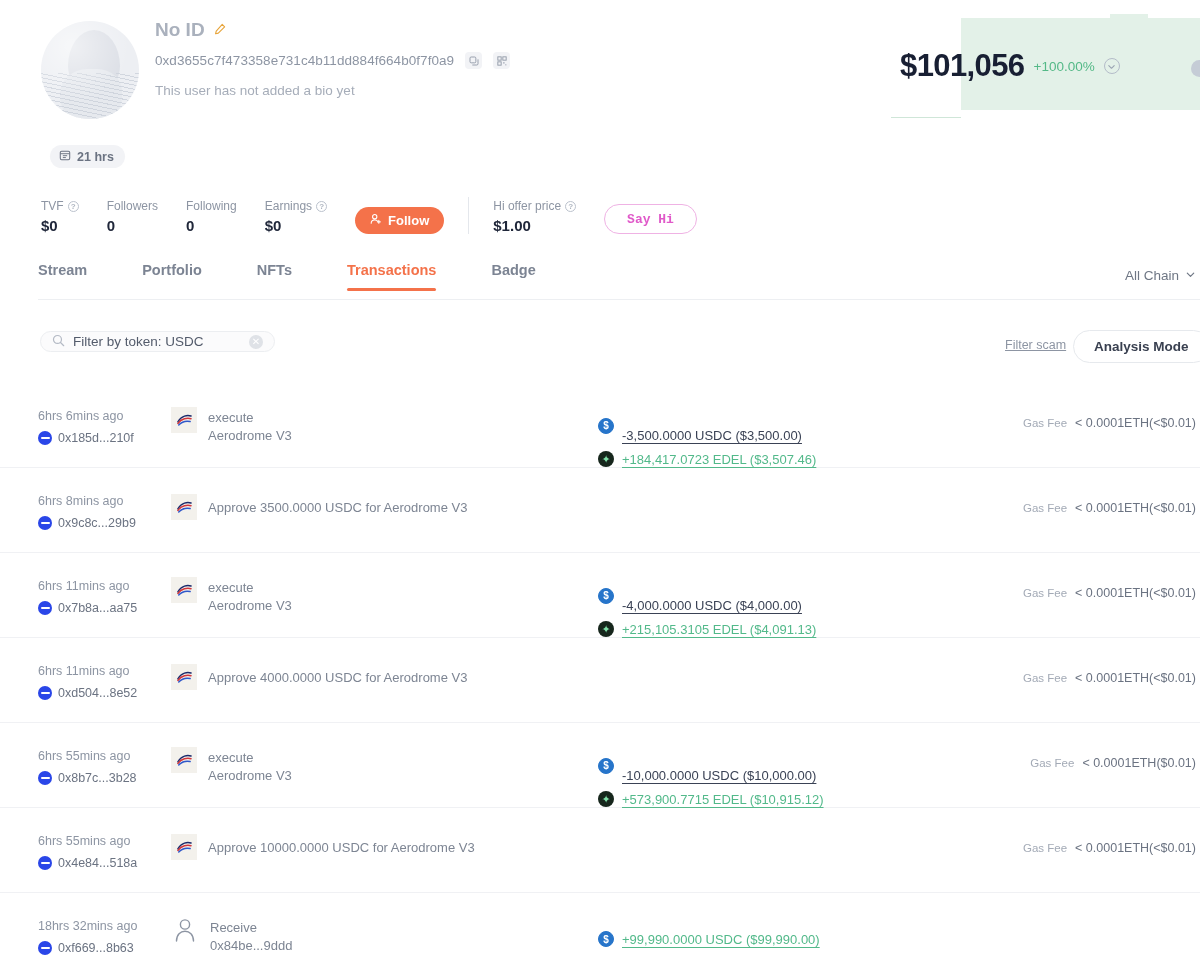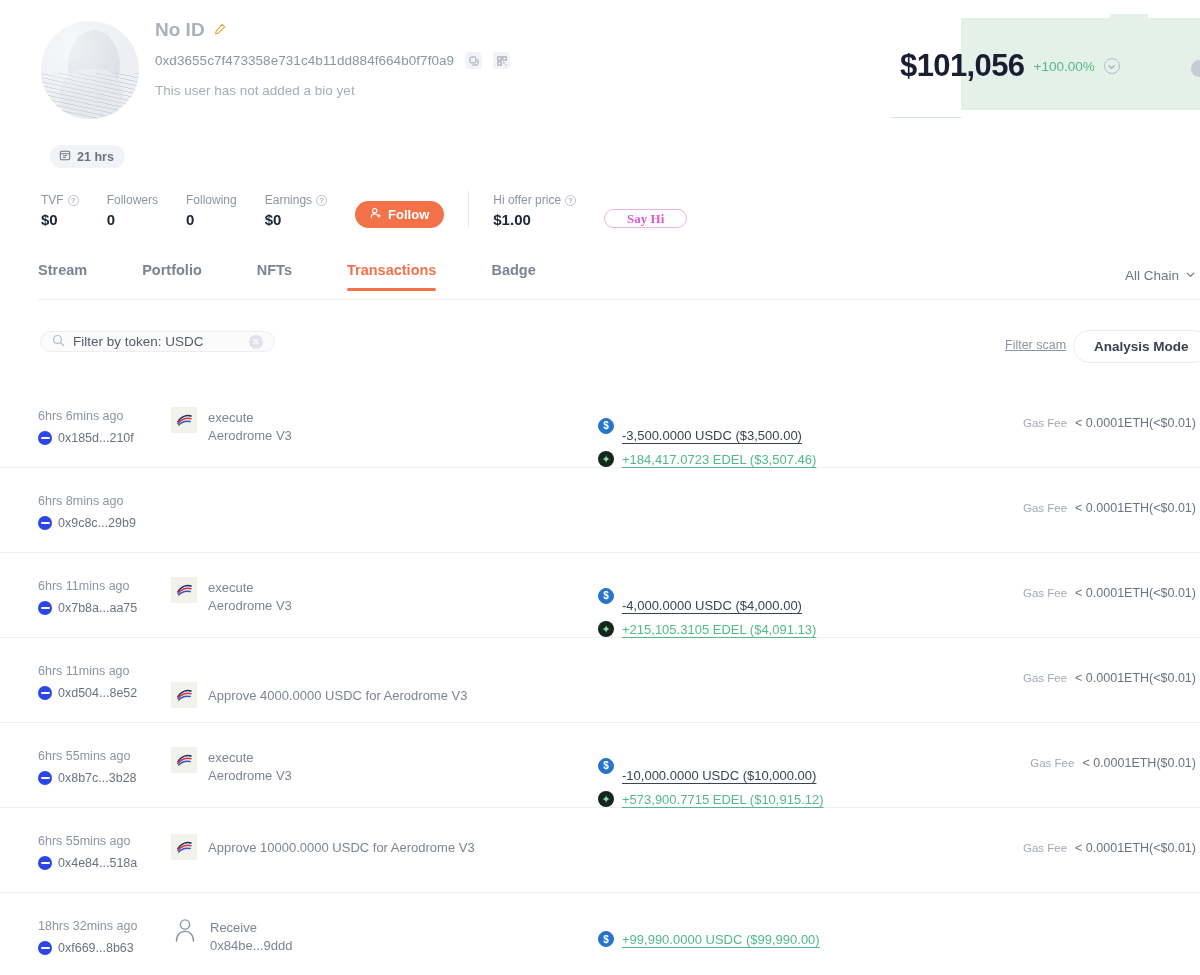--- a/index.html
+++ b/index.html
@@ -138,23 +138,23 @@
     font-family: "Liberation Sans", sans-serif;
     display: inline-flex; align-items: center; gap: 6px; cursor: pointer;
   }
   .vdiv {
     width: 1px; height: 37px; background: #e4e7ec; margin: 2px 24px 0 0;
   }
   .sayhi-btn {
     margin-top: 15px;
     background: #fff; color: #e059c9;
     border: 1.2px solid #efb2e4; border-radius: 15px;
-    height: 19px; padding: 0 22px;
+    height: 30px; padding: 0 22px;
     font-size: 13px; font-weight: bold;
-    font-family: Liberation Serif, serif; cursor: pointer;
+    font-family: Liberation Mono, monospace; cursor: pointer;
   }
 
   
   .tabs {
     position: absolute; left: 38px; top: 262px;
     display: flex; align-items: center; gap: 0;
   }
   .tab {
     font-size: 14.5px; font-weight: bold; color: #7c8493;
     padding: 0 0 13px 0; margin-right: 55px;
@@ -455,20 +455,30 @@
     </div>
 
     <div class="tx-row">
       <div class="col-time">
         <div class="tx-ago">6hrs 8mins ago</div>
         <div class="tx-hash-row">
           <span class="chain-dot"></span>
           <span class="tx-hash">0x9c8c...29b9</span>
         </div>
       </div>
+      <div class="col-action" style="top:26px;align-items:center;">
+        <span class="app-logo">
+          <svg width="18" height="14" viewBox="0 0 20 16">
+              <path d="M3 10 C7 3 14 2 18 3.5" stroke="#1b2a6b" stroke-width="1.7" fill="none" stroke-linecap="round"></path>
+              <path d="M3 12 C7 6 14 5.5 18 6.5" stroke="#d2363b" stroke-width="1.7" fill="none" stroke-linecap="round"></path>
+              <path d="M4 13.8 C8 9.5 13 9 17 9.8" stroke="#2f57c9" stroke-width="1.7" fill="none" stroke-linecap="round"></path>
+            </svg>
+        </span>
+        <span class="action-1">Approve 3500.0000 USDC for Aerodrome V3</span>
+      </div>
       <div class="col-gas">
         <span class="gas-label">Gas Fee</span>
         <span class="gas-value">&lt; 0.0001ETH(&lt;$0.01)</span>
       </div>
     </div>
 
     <div class="tx-row">
       <div class="col-time">
         <div class="tx-ago">6hrs 11mins ago</div>
         <div class="tx-hash-row">
@@ -506,21 +516,21 @@
     </div>
 
     <div class="tx-row">
       <div class="col-time">
         <div class="tx-ago">6hrs 11mins ago</div>
         <div class="tx-hash-row">
           <span class="chain-dot"></span>
           <span class="tx-hash">0xd504...8e52</span>
         </div>
       </div>
-      <div class="col-action" style="top:44px;align-items:center;">
+      <div class="col-action" style="top:26px;align-items:center;">
         <span class="app-logo">
           <svg width="18" height="14" viewBox="0 0 20 16">
               <path d="M3 10 C7 3 14 2 18 3.5" stroke="#1b2a6b" stroke-width="1.7" fill="none" stroke-linecap="round"></path>
               <path d="M3 12 C7 6 14 5.5 18 6.5" stroke="#d2363b" stroke-width="1.7" fill="none" stroke-linecap="round"></path>
               <path d="M4 13.8 C8 9.5 13 9 17 9.8" stroke="#2f57c9" stroke-width="1.7" fill="none" stroke-linecap="round"></path>
             </svg>
         </span>
         <span class="action-1">Approve 4000.0000 USDC for Aerodrome V3</span>
       </div>
       <div class="col-gas">

